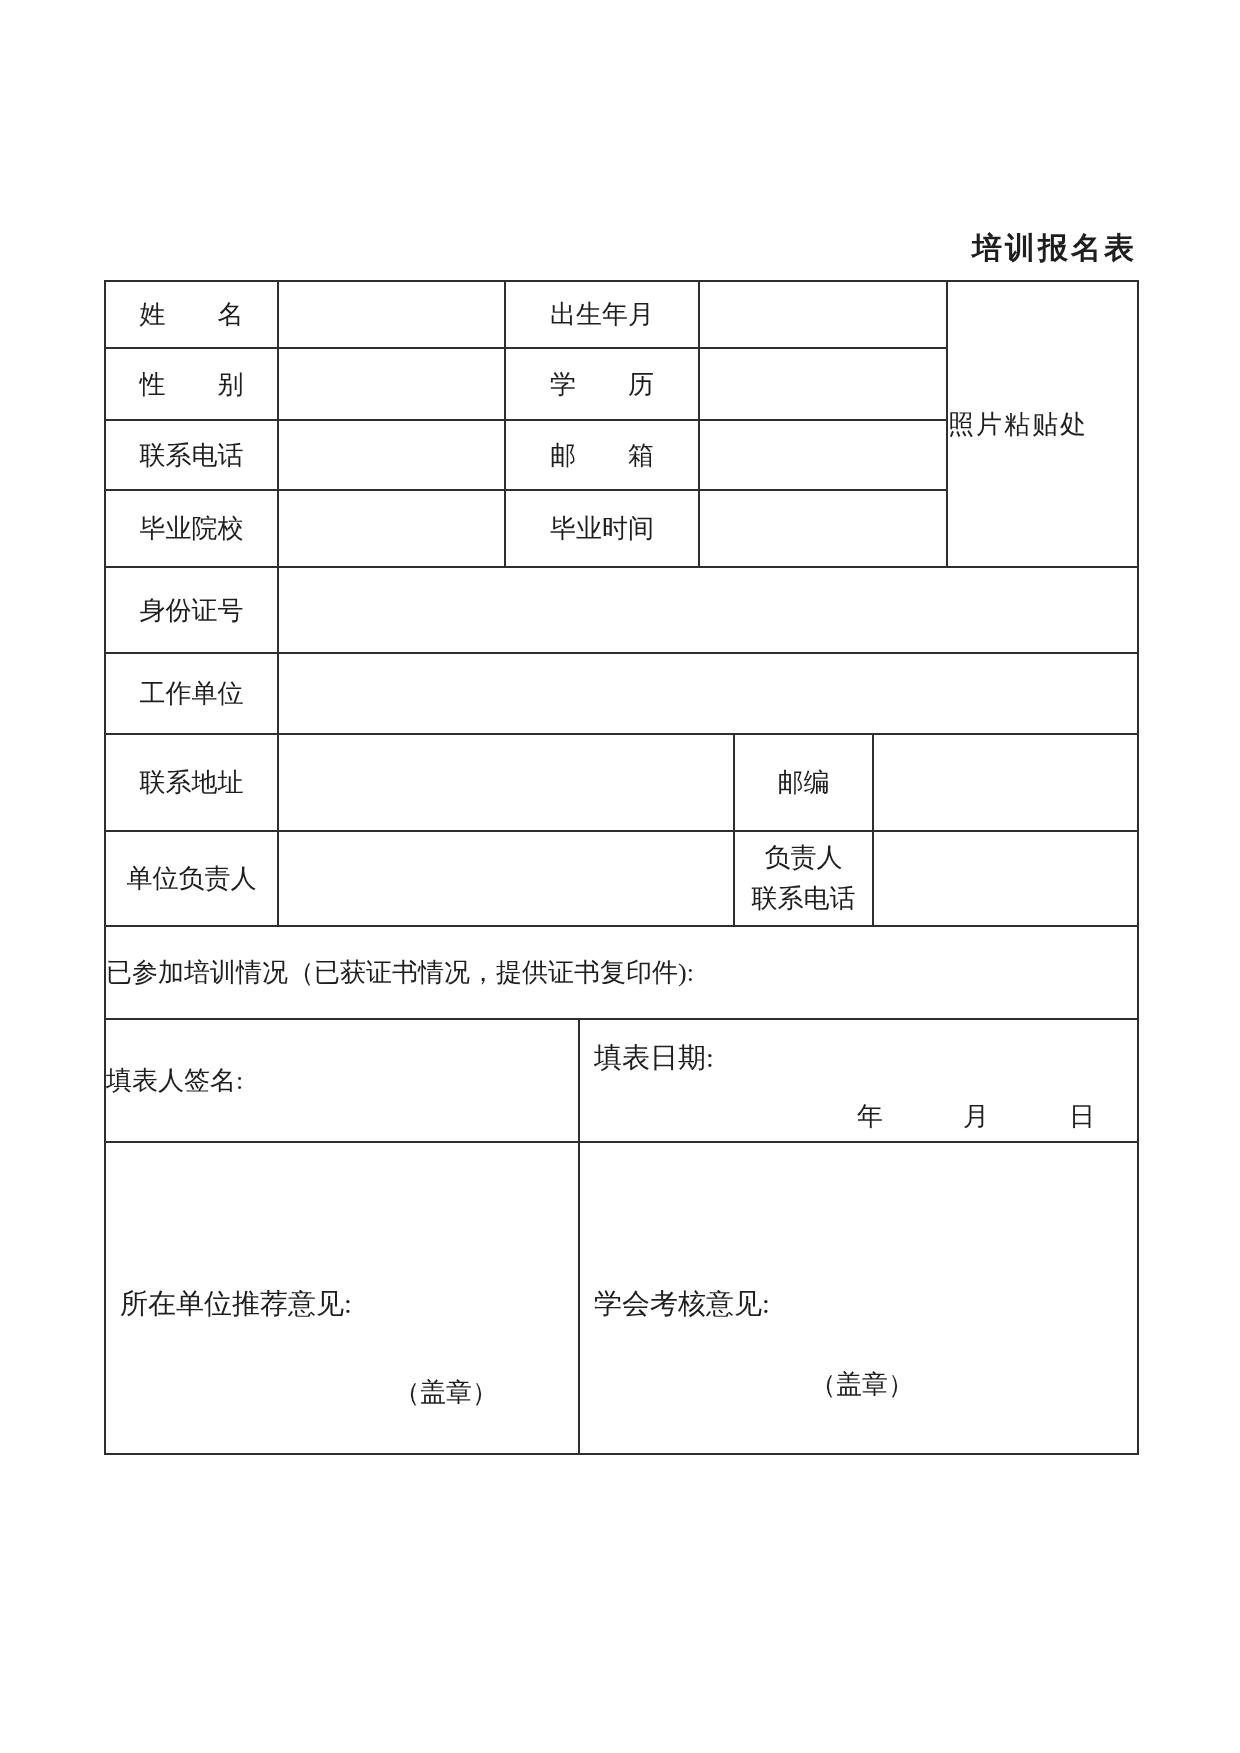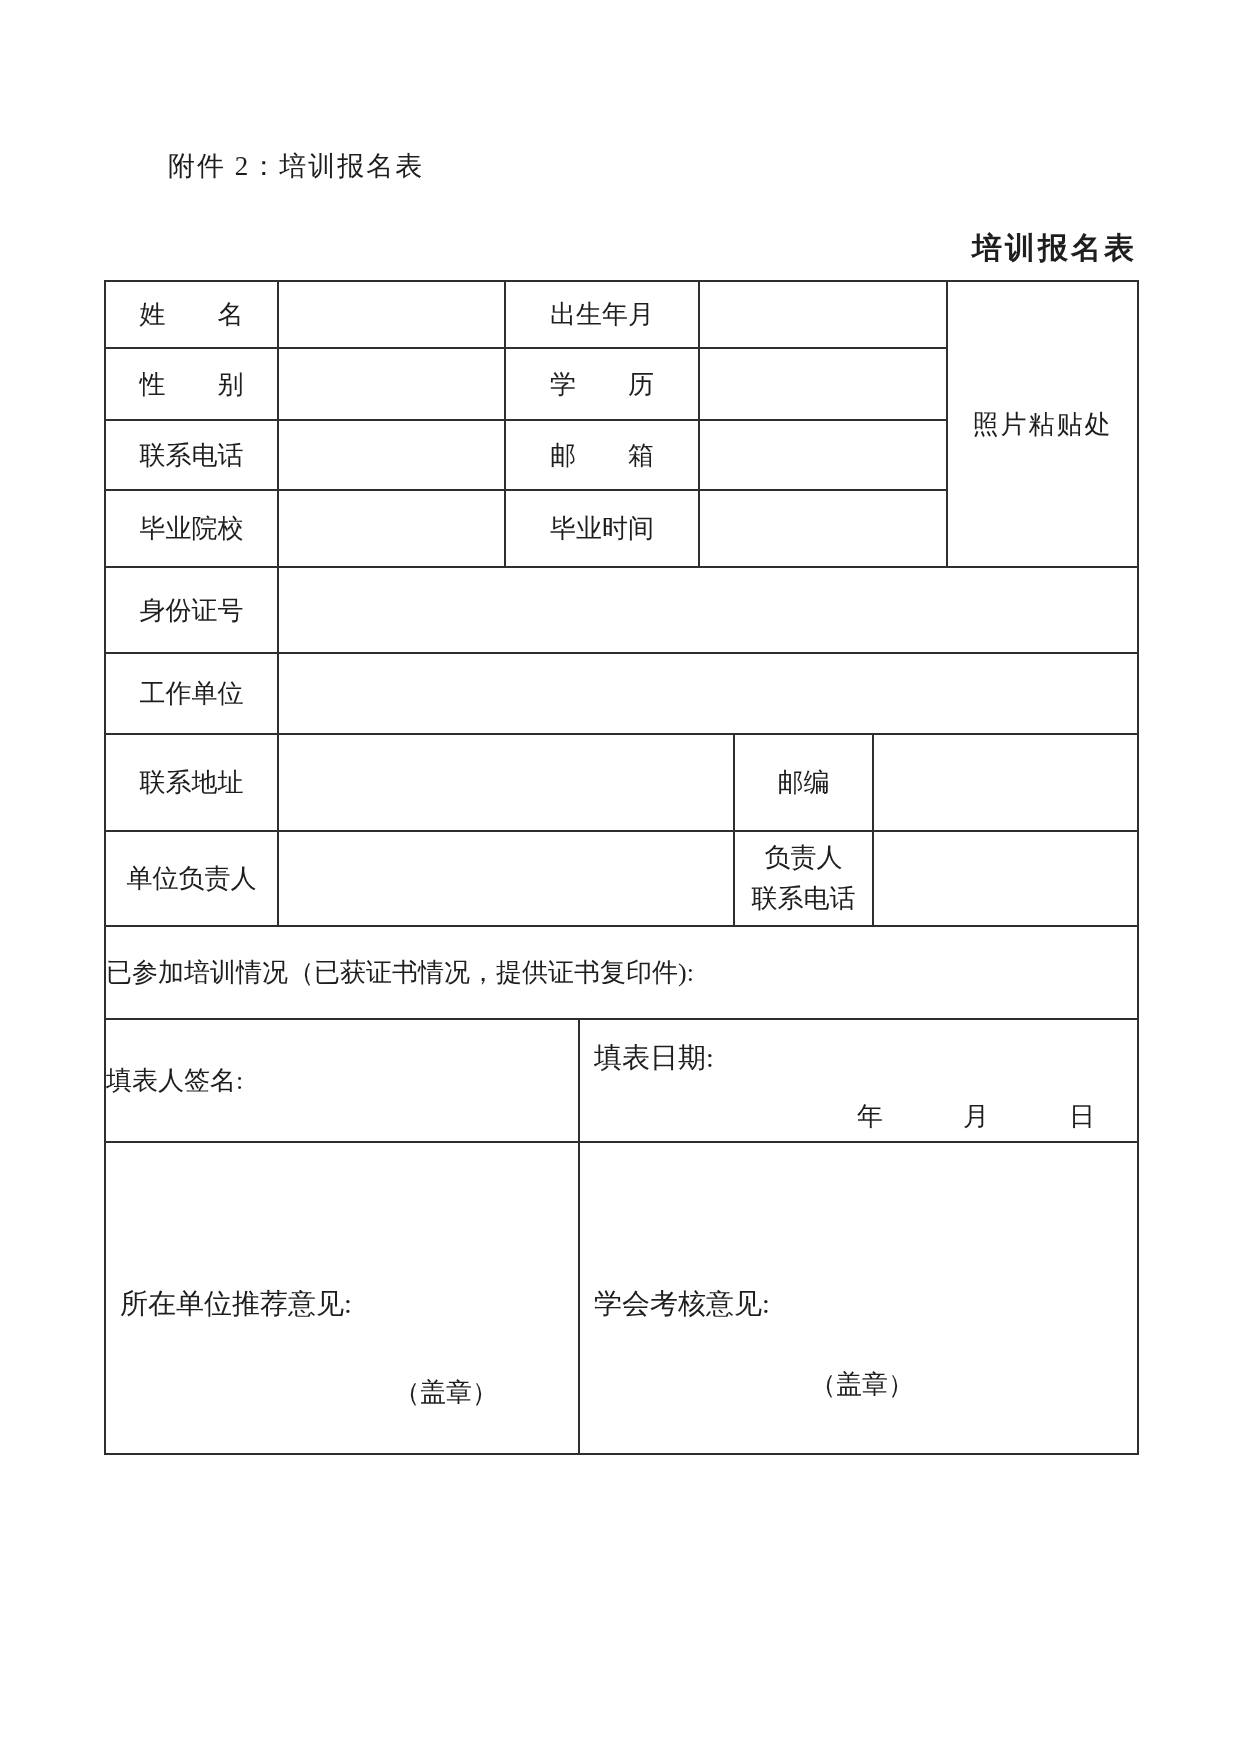--- a/index.html
+++ b/index.html
@@ -52,21 +52,20 @@
   td.lbl {
     text-align: center;
     white-space: pre;
   }
   td.two-line {
     text-align: center;
     line-height: 1.55;
     font-size: 25px;
   }
   td.photo-cell {
-    text-align: center;
     letter-spacing: 2px;
   }
   td.section {
     vertical-align: top;
     padding: 10px 0 0 14px;
     white-space: pre;
   }
   td.section-rel {
     position: relative;
     vertical-align: top;
@@ -103,21 +102,20 @@
   tr.r8  { height: 95px; }
   tr.r9  { height: 93px; }
   tr.r10 { height: 123px; }
   tr.r11 { height: 312px; }
 </style>
 </head>
 <body>
 
 <div class="page">
 
-  <div class="attachment-heading">附件 2：培训报名表</div>
 
   <div class="form-title">培训报名表</div>
 
   <table class="form">
     <colgroup>
       <col style="width:173px">
         <col style="width:227px">
         <col style="width:74px">
         <col style="width:120px">
       <col style="width:35px">

